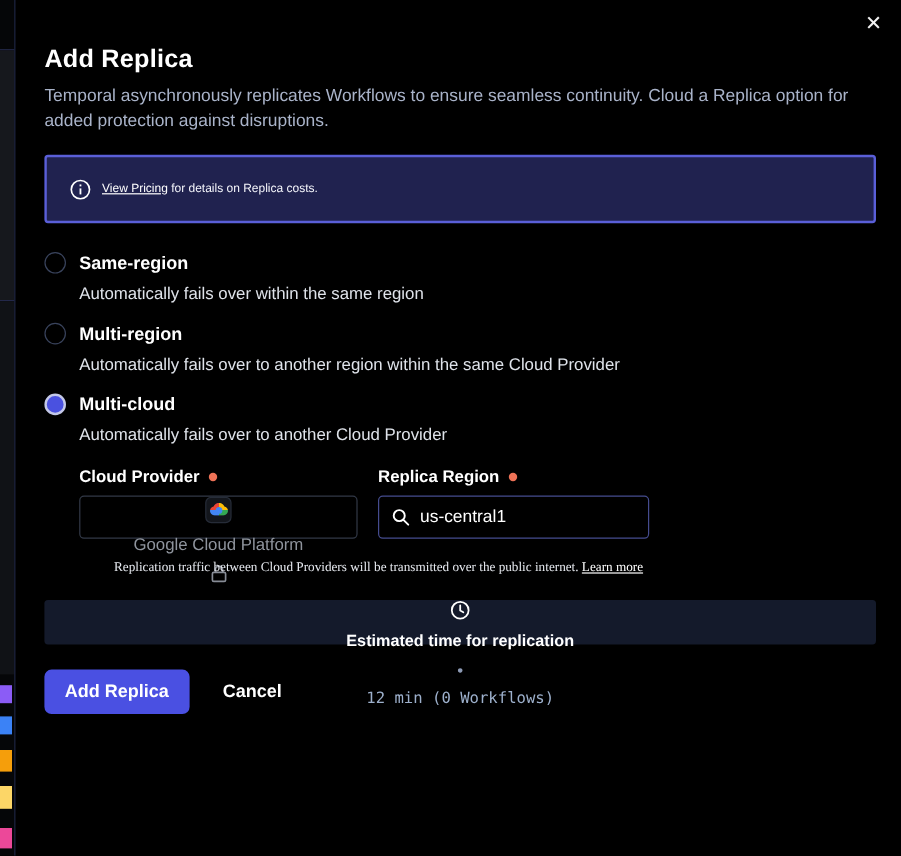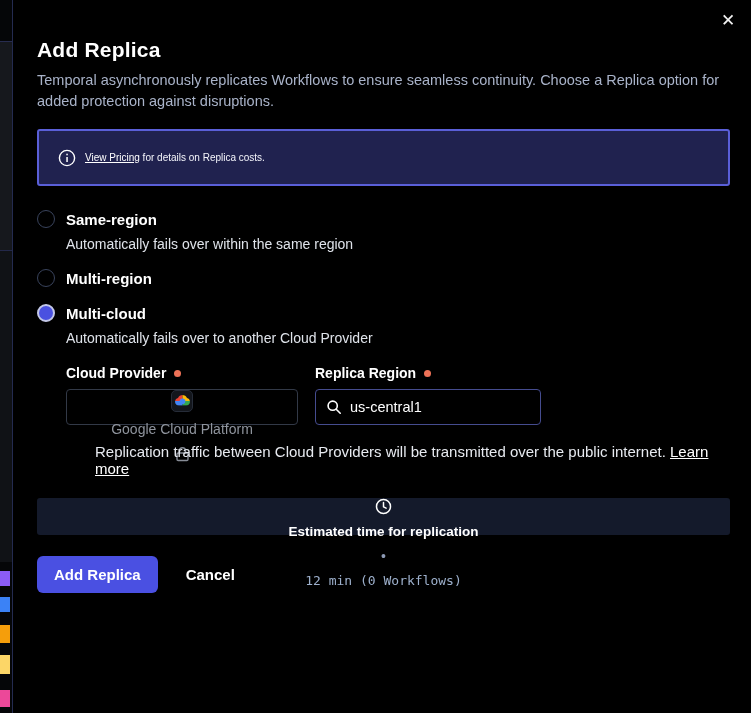--- a/index.html
+++ b/index.html
@@ -59,21 +59,21 @@
                   display:flex; align-items:center; padding:0 10px; gap:9px; background:#000;
                   cursor:default;flex-direction:column; }
   .gcp-chip { width:22px; height:22px; border-radius:5px; background:#13161c; border:1px solid #262c38;
               display:flex; align-items:center; justify-content:center; flex:0 0 auto; }
   .provider-name { font-size:14px; color:#8f949d; flex:1 1 auto; white-space:nowrap; }
   .lock-ic { display:flex; flex:0 0 auto; }
   .region-box { width:226px; height:36px; border:1px solid #454c8f; border-radius:4px;
                 display:flex; align-items:center; padding:0 10px; gap:8px; background:#000; }
   .region-input { background:transparent; border:none; outline:none; color:#fff;
                   font-size:14.5px; width:160px; font-family:"Liberation Sans", sans-serif; }
-  .note { margin:18px 0 0 29px; font-size:15px; color:#e7eaf0; }
+  .note { margin:18px 0 0 29px; font-size:11px; color:#e7eaf0;font-family:Liberation Serif, serif; }
   .note a { color:#fff; text-decoration:underline; cursor:pointer; }
 
   
   .estimate { margin-top:21px; width:693px; height:37px; background:#141a2b; border-radius:3px;
               display:flex; align-items:center; padding:0 14px; gap:9px;flex-direction:column; }
   .estimate .est-label { font-size:13.5px; font-weight:700; color:#fff; }
   .estimate .dot { color:#8d9ab5; font-size:14px; }
   .estimate .est-value { font-family:"DejaVu Sans Mono", monospace; font-size:13px; color:#9db0cc; }
 
   
@@ -100,21 +100,21 @@
   <div class="stripe s3" style="background: rgb(252, 214, 103);"></div>
   <div class="stripe s4" style="background: rgb(236, 72, 153);"></div>
   <div class="edge"></div>
 </div>
 
 <div class="modal">
 
   <button class="close-btn">✕</button>
 
   <div class="title">Add Replica</div>
-  <div class="subtitle">Temporal asynchronously replicates Workflows to ensure seamless continuity. Choose a Replica option for added protection against disruptions.</div>
+  <div class="subtitle">Temporal asynchronously replicates Workflows to ensure seamless continuity. Cloud a Replica option for added protection against disruptions.</div>
 
   <div class="pricing-banner">
     <span class="info-ic">
       <svg width="18" height="18" viewBox="0 0 18 18">
         <circle cx="9" cy="9" r="7.6" fill="none" stroke="#ffffff" stroke-width="1.4"></circle>
         <rect x="8.3" y="8" width="1.5" height="5" fill="#ffffff"></rect>
         <rect x="8.3" y="4.7" width="1.5" height="1.6" fill="#ffffff"></rect>
       </svg>
     </span>
     <span class="txt"><a>View Pricing</a><span> for details on Replica costs.</span></span>
@@ -128,20 +128,21 @@
         <span class="opt-label">Same-region</span>
       </div>
       <div class="opt-desc">Automatically fails over within the same region</div>
     </div>
 
     <div class="option">
       <div class="opt-row">
         <span class="radio"></span>
         <span class="opt-label">Multi-region</span>
       </div>
+      <div class="opt-desc">Automatically fails over to another region within the same Cloud Provider</div>
     </div>
 
     <div class="option">
       <div class="opt-row">
         <span class="radio selected"></span>
         <span class="opt-label">Multi-cloud</span>
       </div>
       <div class="opt-desc">Automatically fails over to another Cloud Provider</div>
 
       <div class="subform">

